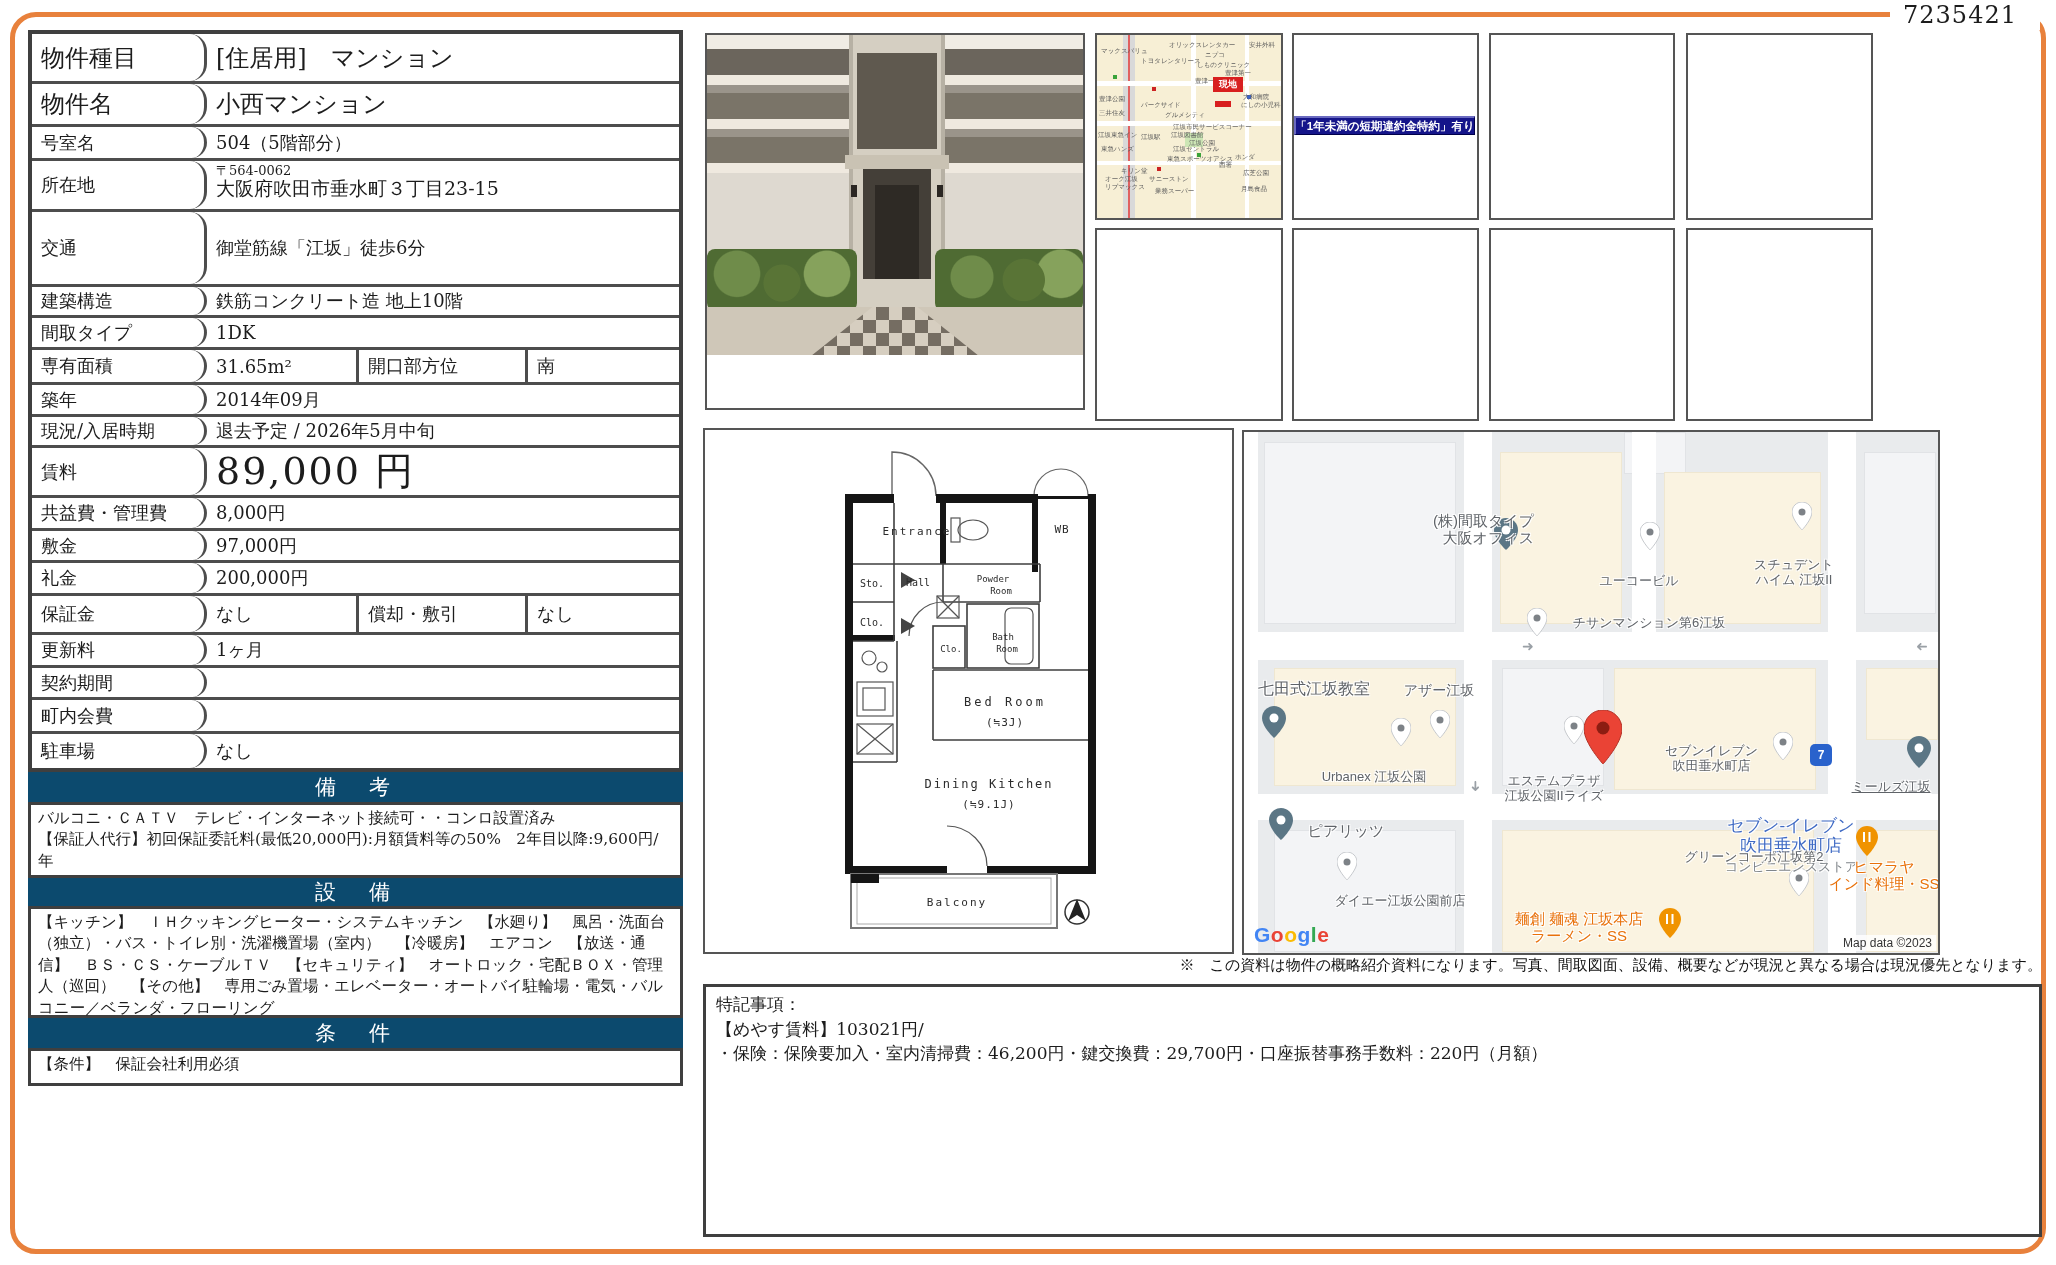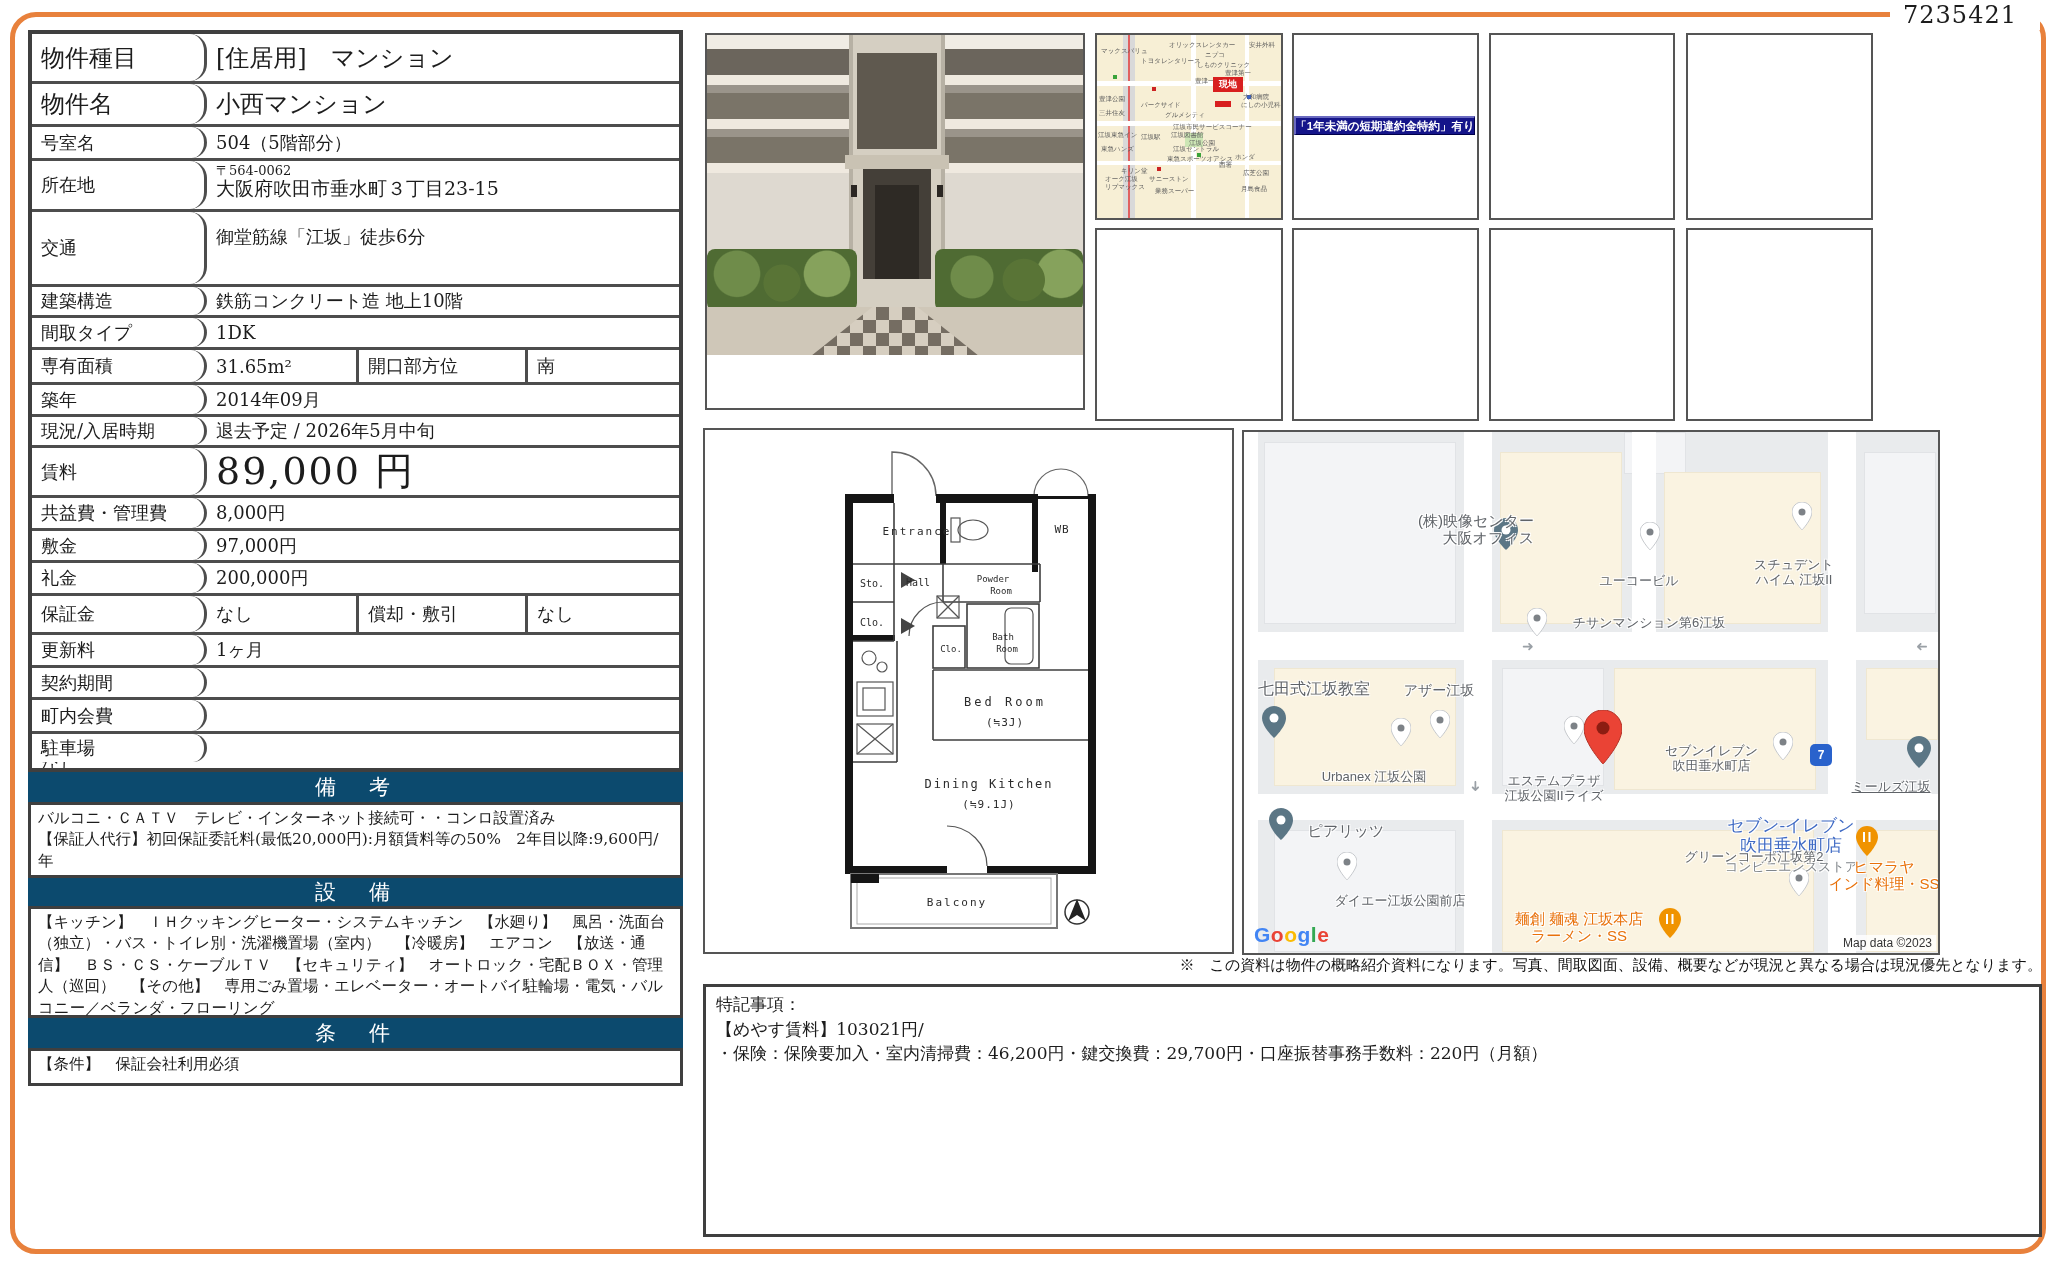--- a/index.html
+++ b/index.html
@@ -7,29 +7,29 @@
        font-family:"DejaVu Serif","Liberation Serif",serif;color:#1c1c1c;}
   .abs{position:absolute;box-sizing:border-box;}
   
   #frame{left:10px;top:12px;width:2036px;height:1242px;border:5px solid #E8813C;border-radius:26px;z-index:1;}
   #refmask{left:1890px;top:0px;width:150px;height:30px;background:#fff;z-index:2;}
   #refnum{left:1890px;top:1px;width:140px;height:28px;z-index:3;font-size:24px;text-align:center;letter-spacing:1px;}
   
   #ltable{left:28px;top:30px;width:655px;z-index:3;display:flex;flex-direction:column;}
   .tbl{border:4px solid #3f3f3f;background:#fff;}
   .trow{display:flex;box-sizing:border-box;border-bottom:3px solid #4d4d4d;}
-  .trow:last-child{border-bottom:none;flex-direction:column;}
+  .trow:last-child{border-bottom:none;}
   .tc{box-sizing:border-box;display:flex;align-items:center;padding:2px 9px;font-size:18px;overflow:hidden;}
   .tlabel{width:175px;border-right:3px solid #4d4d4d;flex:none;border-radius:17px;}
   .tlabel2{width:172px;border-right:3px solid #4d4d4d;border-left:3px solid #4d4d4d;flex:none;margin-left:-3px;}
   .tv1{width:152px;flex:none;}
   .tvalue{flex:1;}
   .big{font-size:24px;}
   .rent{font-size:38px;letter-spacing:2px;}
-  .topal{align-items:flex-start;padding-top:13px;}
+  .topal{align-items:flex-start;padding-top:13px;margin-top:11px;}
   .addr .zip{font-size:13px;line-height:1.1;}
   .addr .aline{font-size:19px;line-height:1.15;}
   .secbar{background:#0c4a6e;color:#fff;display:flex;align-items:center;justify-content:center;
           font-size:21px;letter-spacing:6px;}
   .secbox{border:3px solid #3f3f3f;background:#fff;font-size:15.5px;line-height:1.38;padding:3px 7px;box-sizing:border-box;}
   .pre{white-space:pre-line;}
   
   .framebox{border:2px solid #555;background:#fff;z-index:3;overflow:hidden;}
   .thumb{border:2px solid #555;background:#fff;z-index:3;}
   
@@ -434,21 +434,21 @@
       <rect x="12.5" y="6" width="2" height="10" fill="#fff"></rect>
     </svg>
 
   <div class="abs" style="left:566px;top:312px;width:22px;height:22px;background:#2962cc;border-radius:5px;z-index:3;display:flex;align-items:center;justify-content:center;color:#fff;font-family:'Liberation Sans',sans-serif;font-weight:bold;font-size:12px;">7</div>
 
   <svg class="pin" style="left:340px;top:278px;" width="38" height="54" viewBox="0 0 38 54">
       <path d="M19 0C8.5 0 0 8.5 0 19c0 14 19 35 19 35s19-21 19-35C38 8.5 29.5 0 19 0z" fill="#EA4335" stroke="#b33025" stroke-width="1"></path>
       <circle cx="19" cy="18" r="6.5" fill="#8c1d12"></circle>
     </svg>
 
-  <div class="glabel" style="left:60px;top:80px;width:230px;text-align:right;font-size:15px;">(株)映像センター
+  <div class="glabel" style="left:60px;top:80px;width:230px;text-align:right;font-size:15px;">(株)間取タイプ
 大阪オフィス</div>
   <div class="glabel" style="left:330px;top:142px;width:130px;">ユーコービル</div>
   <div class="glabel" style="left:480px;top:126px;width:140px;">スチュデント
 ハイム 江坂II</div>
   <div class="glabel" style="left:300px;top:184px;width:210px;">チサンマンション第6江坂</div>
   <div class="glabel" style="left:0px;top:248px;width:140px;font-size:16px;">七田式江坂教室</div>
   <div class="glabel" style="left:140px;top:250px;width:110px;font-size:14px;">アザー江坂</div>
   <div class="glabel" style="left:50px;top:338px;width:160px;">Urbanex 江坂公園</div>
   <div class="glabel" style="left:240px;top:342px;width:140px;">エステムプラザ
 江坂公園IIライズ</div>

